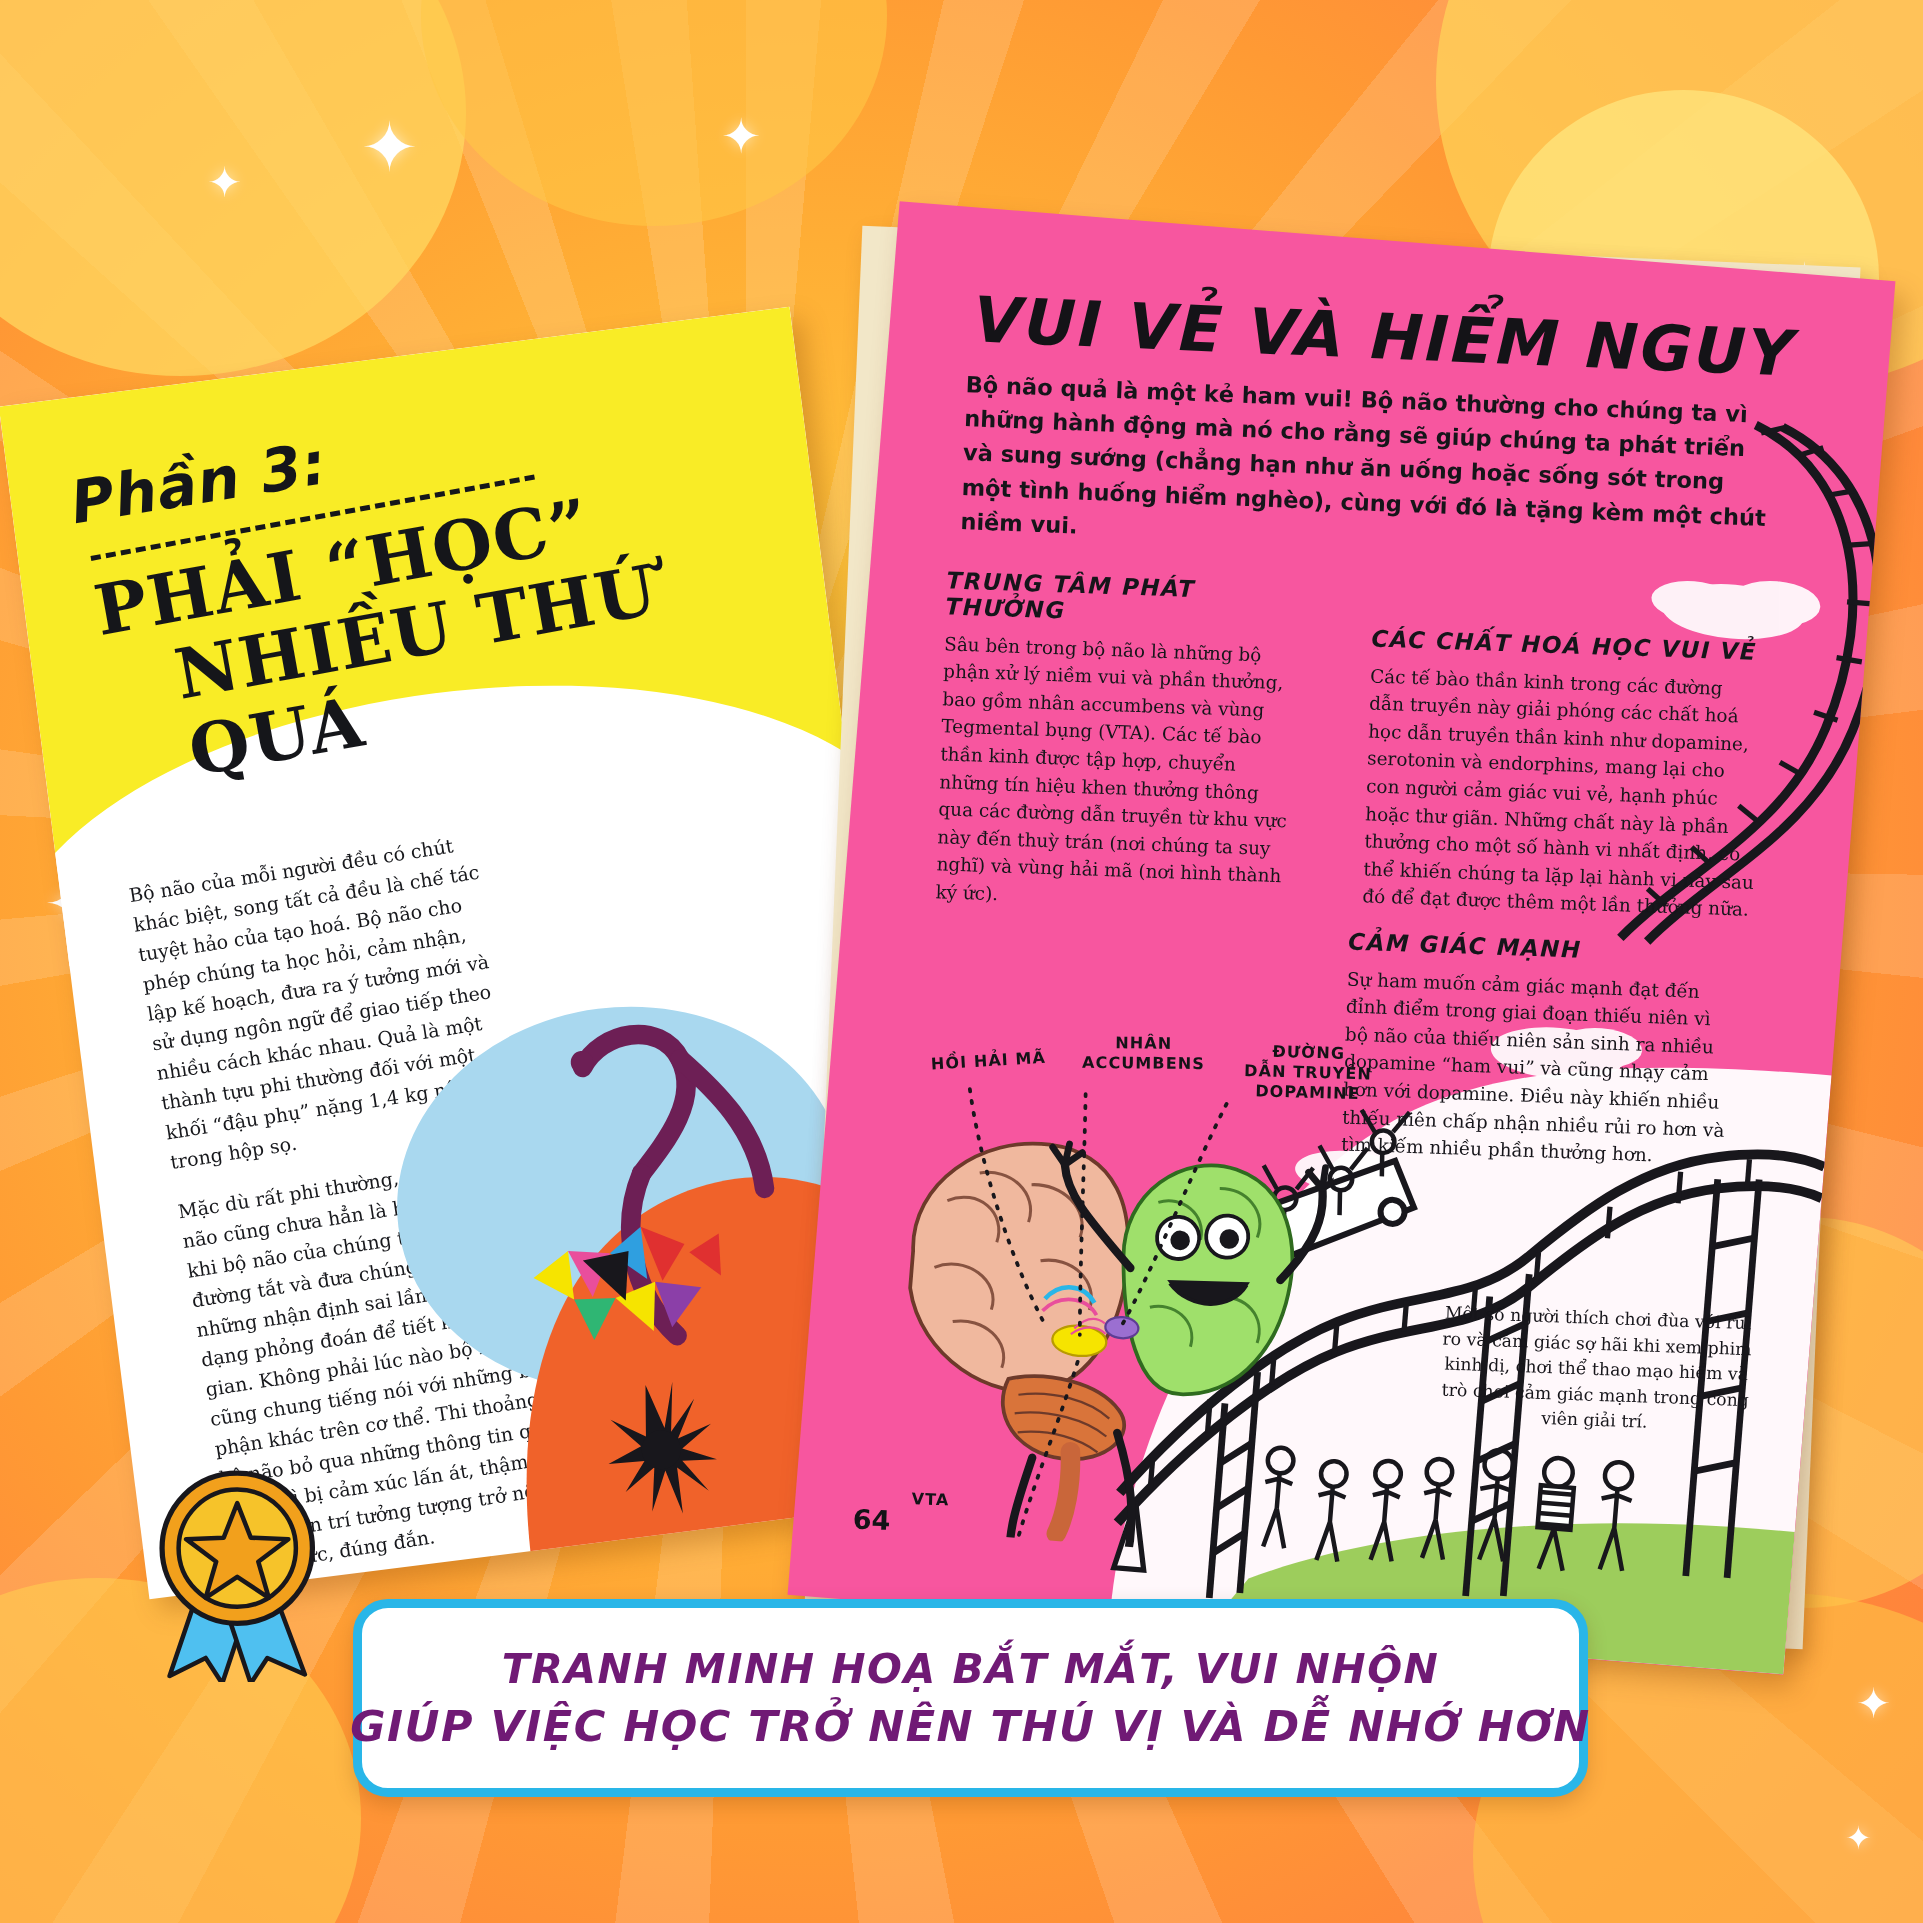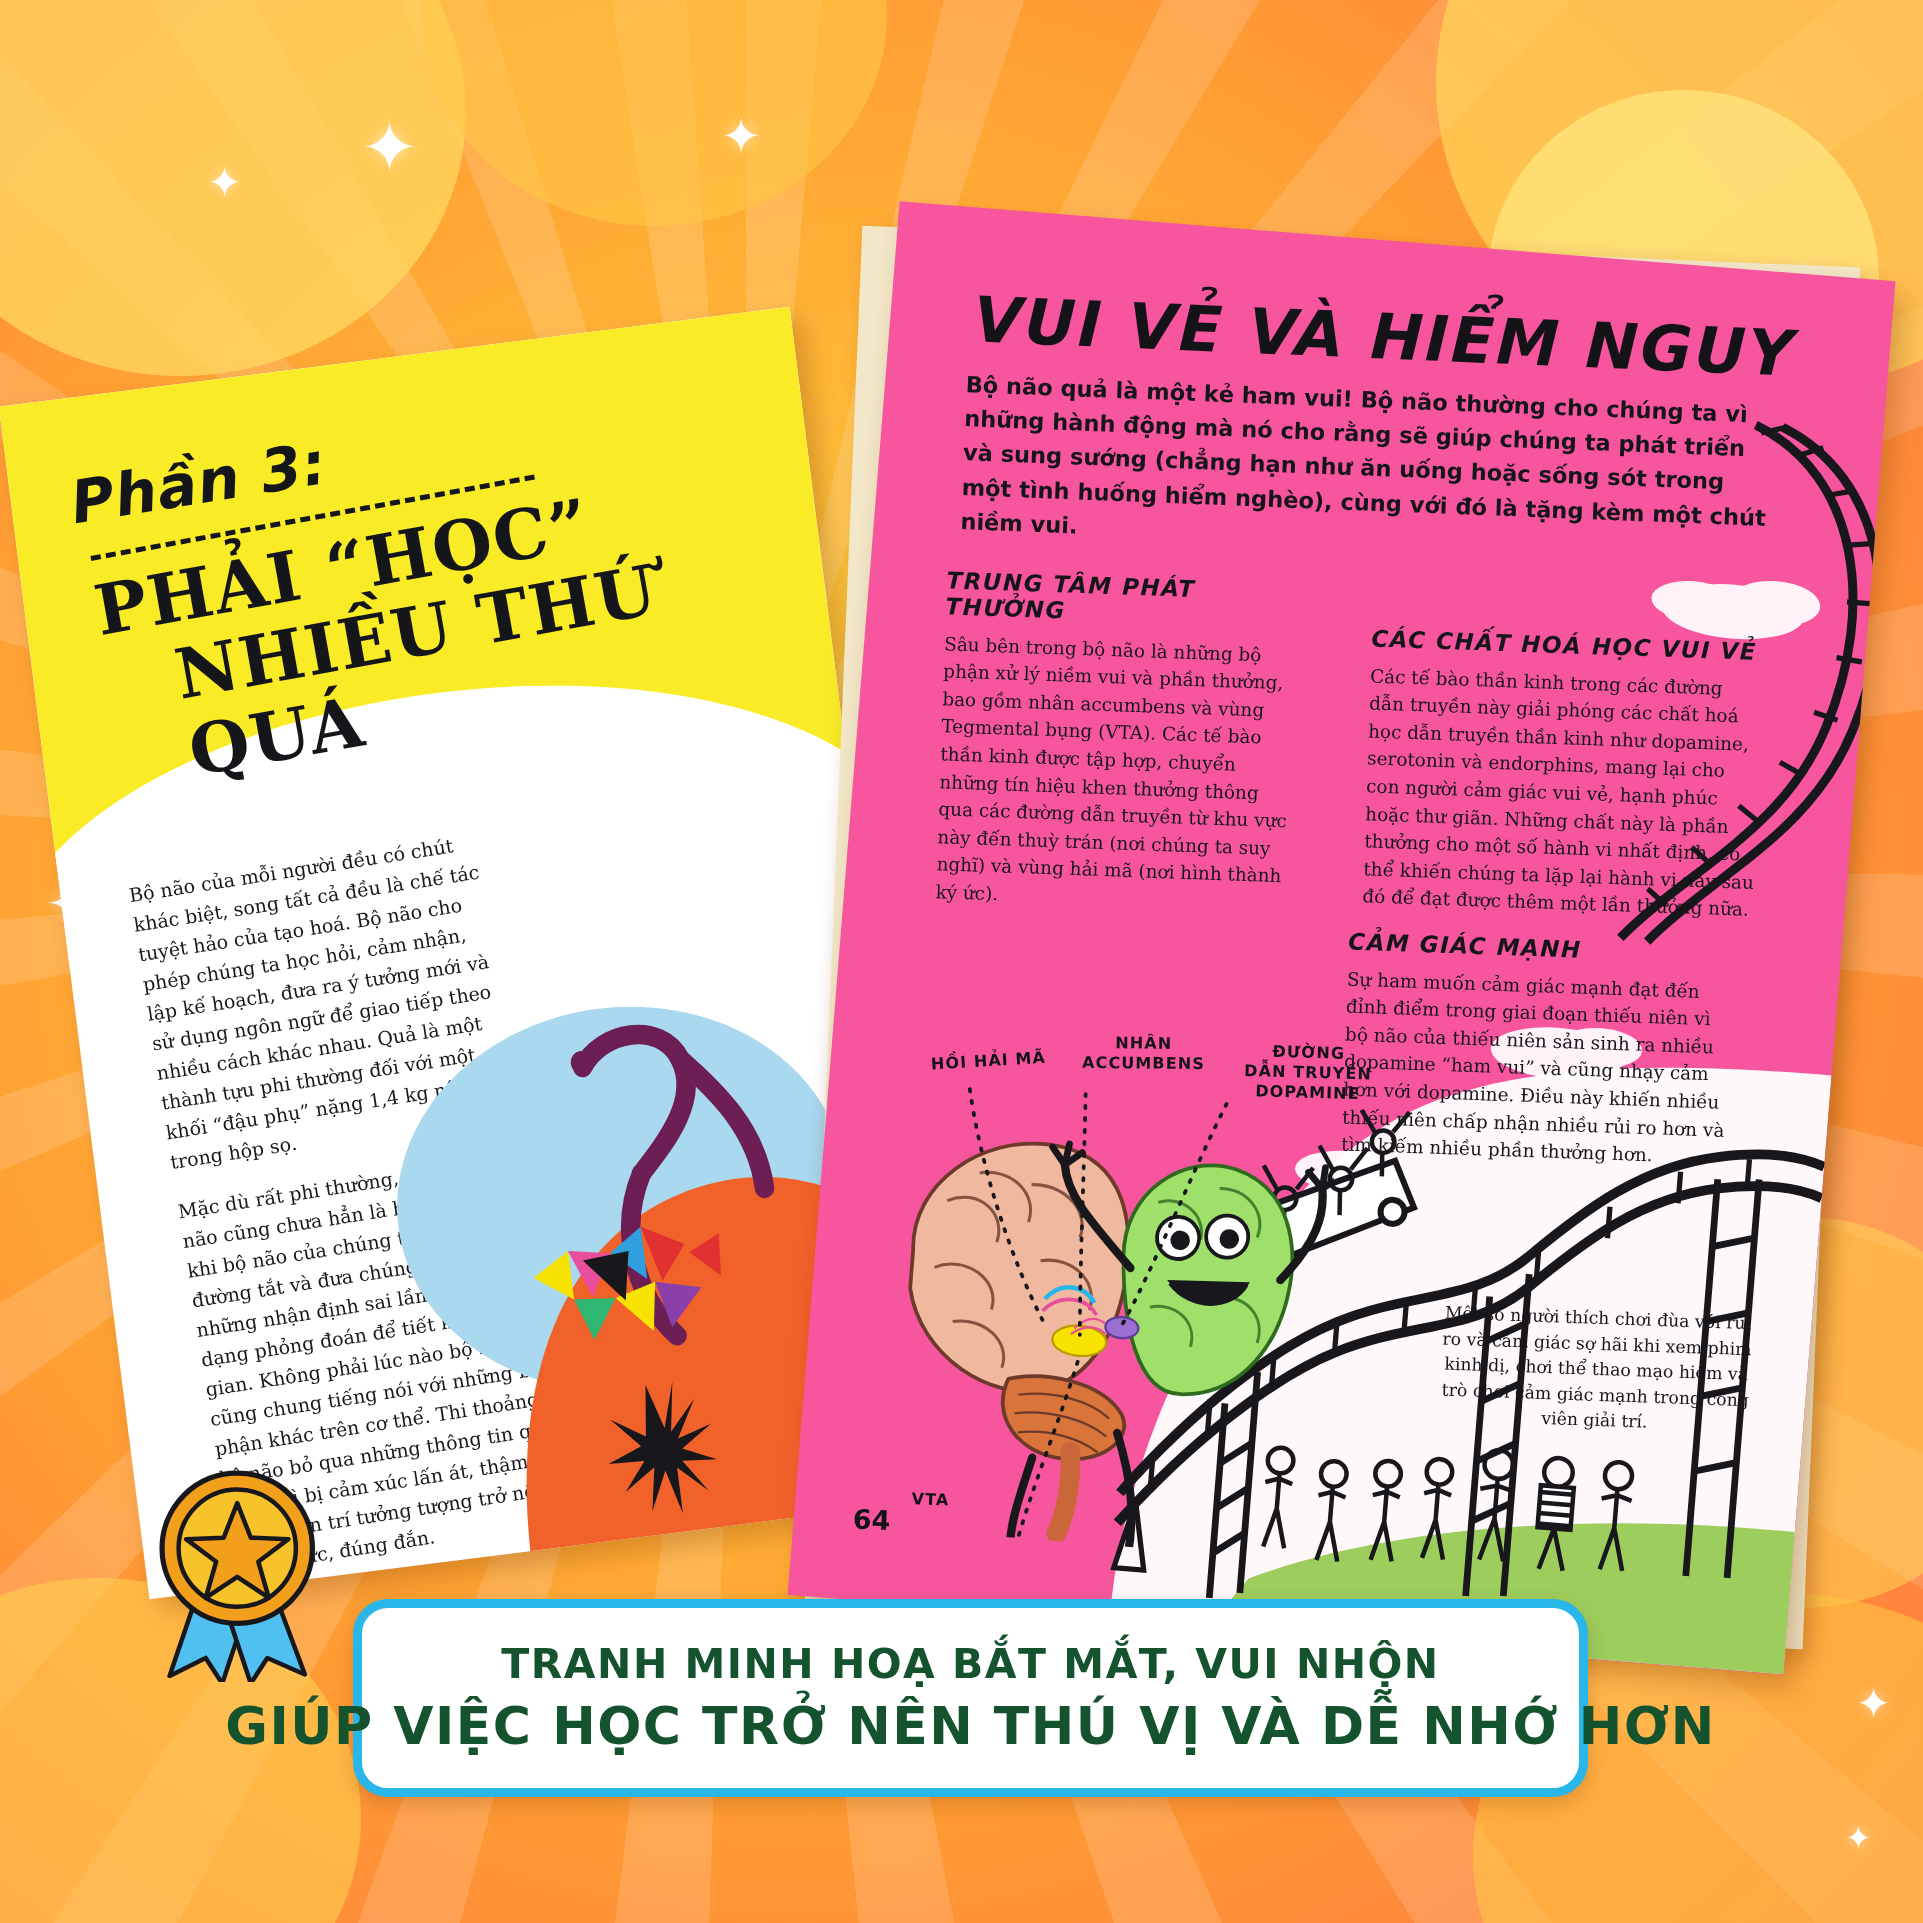--- a/index.html
+++ b/index.html
@@ -280,27 +280,28 @@
     box-shadow: 0 7.5px 19.5px rgba(120,55,0,0.22);
     display: flex;
     flex-direction: column;
     align-items: center;
     justify-content: center;
     gap: 7.5px;
   }
   .banner .line1, .banner .line2 {
     font-family: "DejaVu Sans", sans-serif;
     font-weight: bold;
-    color: #14532d;
+    font-style: italic;
+    color: #701a75;
     text-transform: uppercase;
     letter-spacing: 1.5px;
     white-space: nowrap;
   }
   .banner .line1 { font-size: 41px; }
-  .banner .line2 { font-size: 52px; }
+  .banner .line2 { font-size: 43px; }
 </style>
 </head>
 <body>
 
 <div class="stage">
 
   <div class="rays"></div>
   <div class="blob b1"></div>
   <div class="blob b2"></div>
   <div class="blob b3"></div>

